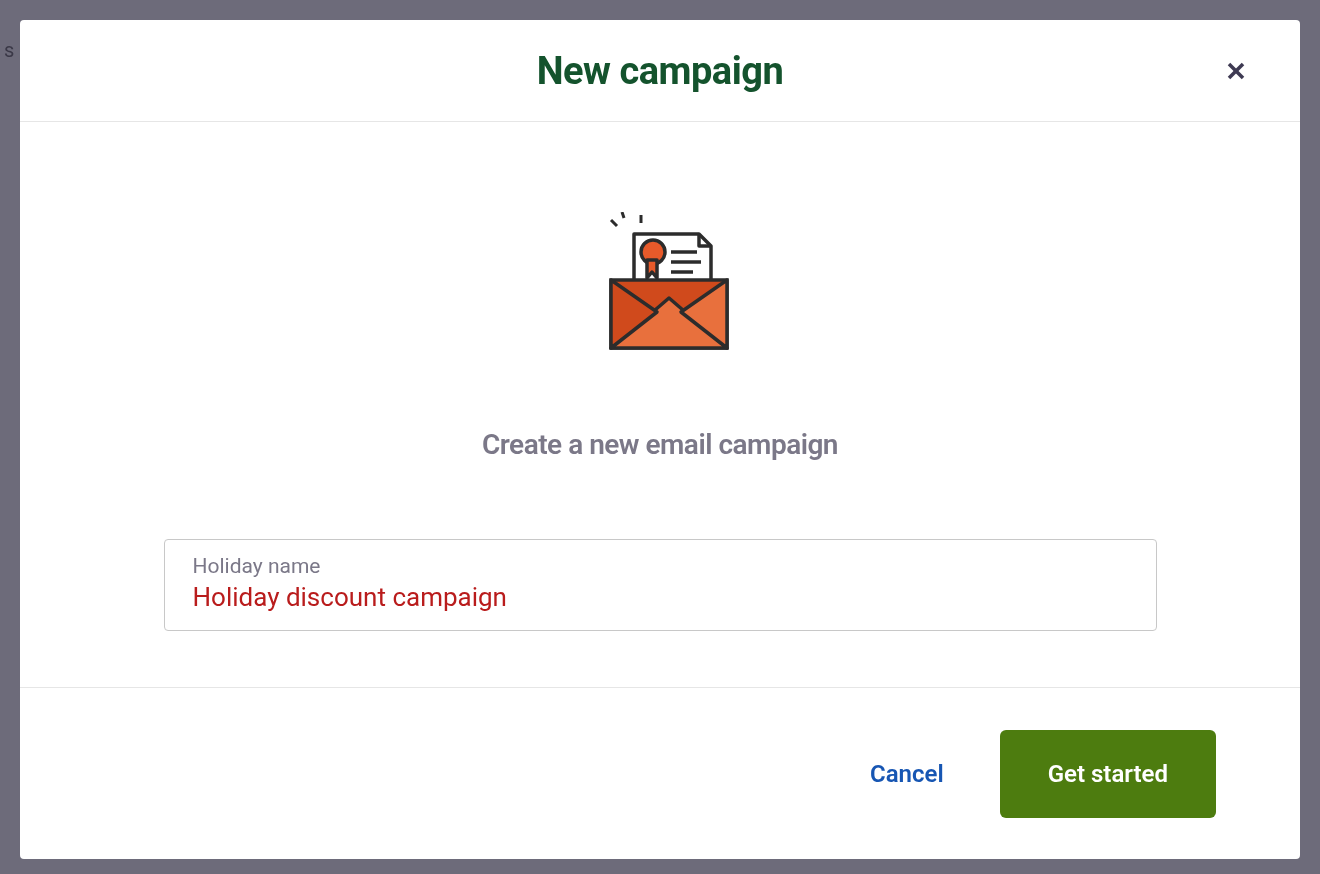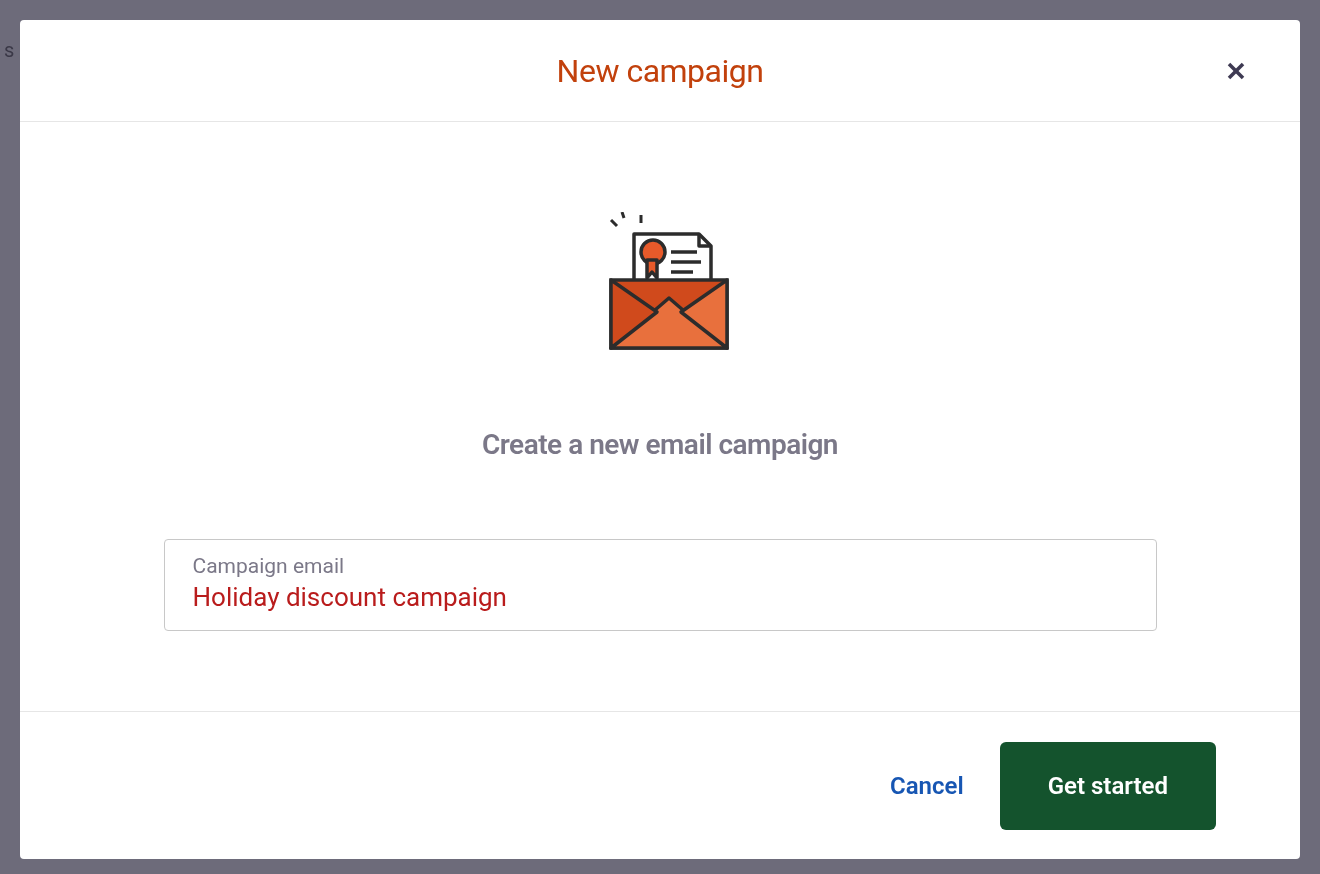--- a/index.html
+++ b/index.html
@@ -39,23 +39,23 @@
     .modal-header {
       height: 102px;
       border-bottom: 1px solid #e6e6e6;
       display: flex;
       align-items: center;
       justify-content: center;
       position: relative;
     }
     
     .modal-title {
-      font-size: 32px;
-      font-weight: 400;
-      color: #c2410c;
+      font-size: 38px;
+      font-weight: 700;
+      color: #14532d;
       letter-spacing: -0.5px;
     }
     
     .close-btn {
       position: absolute;
       right: 44px;
       top: 50%;
       transform: translateY(-50%);
       background: none;
       border: none;
@@ -112,42 +112,42 @@
       border: none;
       outline: none;
       font-size: 26px;
       color: #b91c1c;
       font-family: inherit;
       font-weight: 400;
       background: transparent;
     }
     
     .modal-footer {
-      height: 148px;
+      height: 172px;
       border-top: 1px solid #e6e6e6;
       display: flex;
       align-items: center;
       justify-content: flex-end;
       padding-right: 84px;
-      gap: 36px;
+      gap: 56px;
     }
     
     .cancel-link {
       color: #1756b3;
       font-size: 24px;
       font-weight: 600;
       text-decoration: none;
       cursor: pointer;
       background: none;
       border: none;
       font-family: inherit;
     }
     
     .primary-btn {
-      background: #14532d;
+      background: #4d7c0f;
       color: #ffffff;
       font-size: 24px;
       font-weight: 600;
       border: none;
       border-radius: 6px;
       padding: 30px 48px;
       cursor: pointer;
       font-family: inherit;
     }
 
@@ -204,21 +204,21 @@
 
         <path d="M 22 68 L 68 100 L 22 136 Z" fill="#d04a1c" stroke="#2c2c2c" stroke-width="3.5" stroke-linejoin="round"></path>
 
         <path d="M 138 68 L 92 100 L 138 136 Z" fill="#e8703d" stroke="#2c2c2c" stroke-width="3.5" stroke-linejoin="round"></path>
       </svg>
     </div>
 
     <h2 class="modal-subtitle">Create a new email campaign</h2>
 
     <div class="input-group">
-      <label class="input-label">Campaign email</label>
+      <label class="input-label">Holiday name</label>
       <input type="text" class="input-field" value="Holiday discount campaign" style="">
     </div>
   </div>
 
   <div class="modal-footer">
     <button class="cancel-link">Cancel</button>
     <button class="primary-btn">Get started</button>
   </div>
 
 </div>

